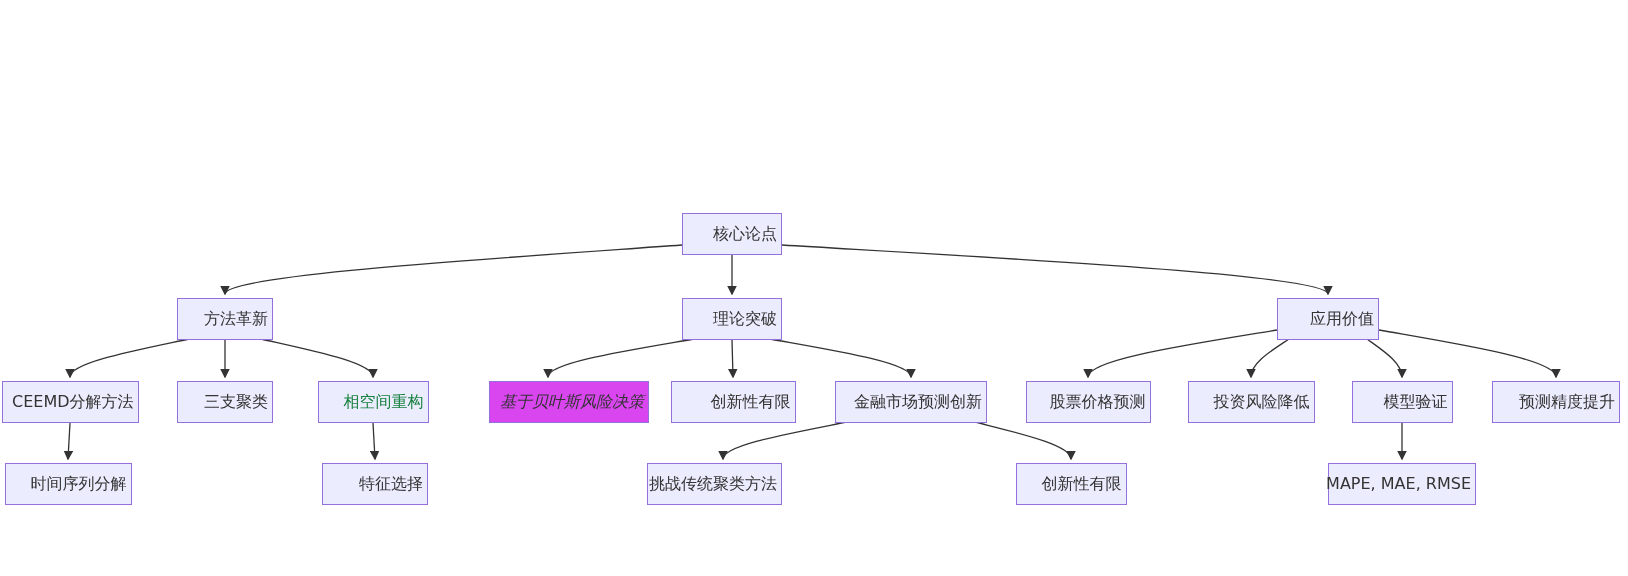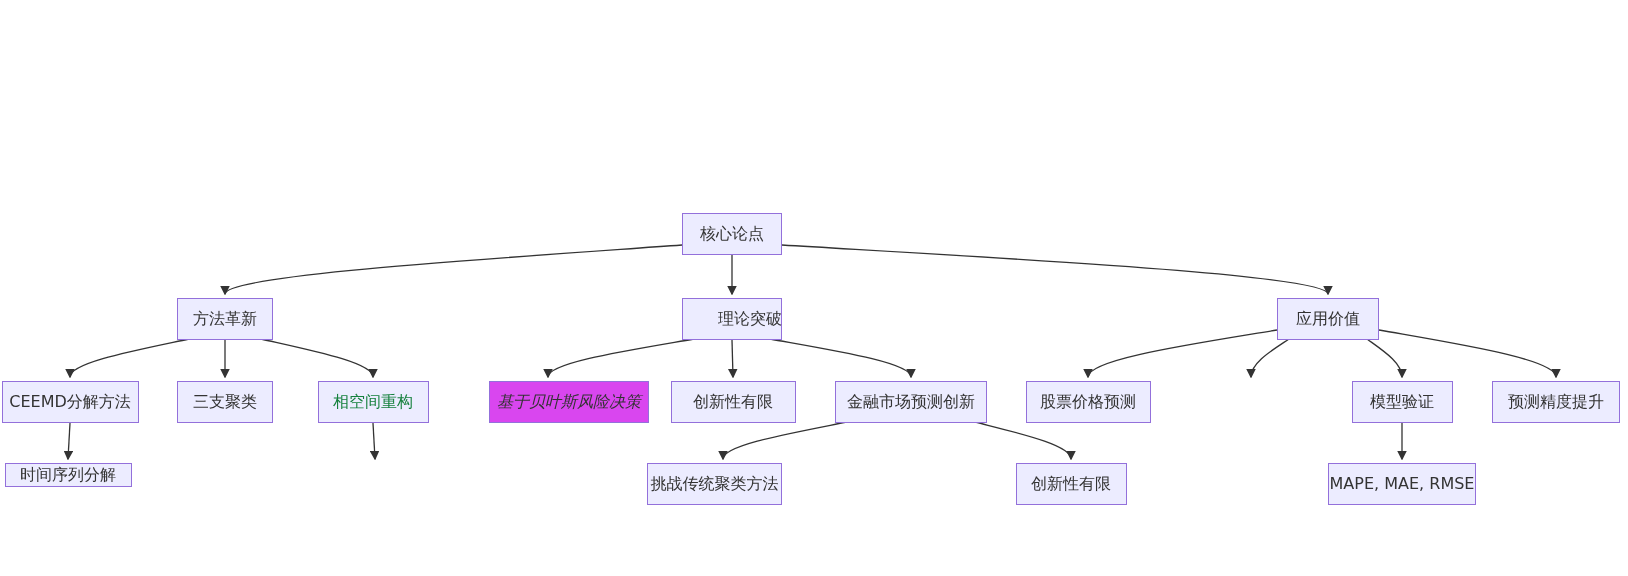--- a/index.html
+++ b/index.html
@@ -19,21 +19,21 @@
     position: absolute;
     left: 0;
     top: 0;
     pointer-events: none;
   }
   .flow-node {
     position: absolute;
     box-sizing: border-box;
     display: flex;
     align-items: center;
-    justify-content: center;
+    justify-content: flex-end;
     background: #ECECFF;
     border: 1px solid #9370DB;
     color: #333333;
     font-size: 16px;
     line-height: 1;
     white-space: nowrap;
     text-align: center;
   }
   .flow-node span {
     display: inline-block;
@@ -97,28 +97,34 @@
     </div>
     <div class="flow-node" style="left: 670.5px; top: 381px; width: 125px; height: 42px; background: rgb(236, 236, 255); border-color: rgb(147, 112, 219); color: rgb(51, 51, 51);">
       <span>创新性有限</span>
     </div>
     <div class="flow-node" style="left: 835px; top: 381px; width: 152px; height: 42px; background: rgb(236, 236, 255); border-color: rgb(147, 112, 219); color: rgb(51, 51, 51);">
       <span>金融市场预测创新</span>
     </div>
     <div class="flow-node" style="left: 1025.5px; top: 381px; width: 125px; height: 42px; background: rgb(236, 236, 255); border-color: rgb(147, 112, 219); color: rgb(51, 51, 51);">
       <span>股票价格预测</span>
     </div>
+    <div class="flow-node" style="left: 1187.5px; top: 381px; width: 127px; height: 42px; background: rgb(236, 236, 255); border-color: rgb(147, 112, 219); color: rgb(51, 51, 51);">
+      <span>投资风险降低</span>
+    </div>
     <div class="flow-node" style="left: 1351.5px; top: 381px; width: 101px; height: 42px; background: rgb(236, 236, 255); border-color: rgb(147, 112, 219); color: rgb(51, 51, 51);">
       <span>模型验证</span>
     </div>
     <div class="flow-node" style="left: 1492px; top: 381px; width: 128px; height: 42px; background: rgb(236, 236, 255); border-color: rgb(147, 112, 219); color: rgb(51, 51, 51);">
       <span>预测精度提升</span>
     </div>
-    <div class="flow-node" style="left: 4.5px; top: 463px; width: 127px; height: 24px; background: rgb(236, 236, 255); border-color: rgb(147, 112, 219); color: rgb(51, 51, 51);">
+    <div class="flow-node" style="left: 4.5px; top: 463px; width: 127px; height: 42px; background: rgb(236, 236, 255); border-color: rgb(147, 112, 219); color: rgb(51, 51, 51);">
       <span>时间序列分解</span>
+    </div>
+    <div class="flow-node" style="left: 322px; top: 463px; width: 106px; height: 42px; background: rgb(236, 236, 255); border-color: rgb(147, 112, 219); color: rgb(51, 51, 51);">
+      <span>特征选择</span>
     </div>
     <div class="flow-node" style="left: 647px; top: 463px; width: 135px; height: 42px; background: rgb(236, 236, 255); border-color: rgb(147, 112, 219); color: rgb(51, 51, 51);">
       <span>挑战传统聚类方法</span>
     </div>
     <div class="flow-node" style="left: 1015.5px; top: 463px; width: 111px; height: 42px; background: rgb(236, 236, 255); border-color: rgb(147, 112, 219); color: rgb(51, 51, 51);">
       <span>创新性有限</span>
     </div>
     <div class="flow-node" style="left: 1328px; top: 463px; width: 148px; height: 42px; background: rgb(236, 236, 255); border-color: rgb(147, 112, 219); color: rgb(51, 51, 51);">
       <span>MAPE, MAE, RMSE</span>
     </div>

